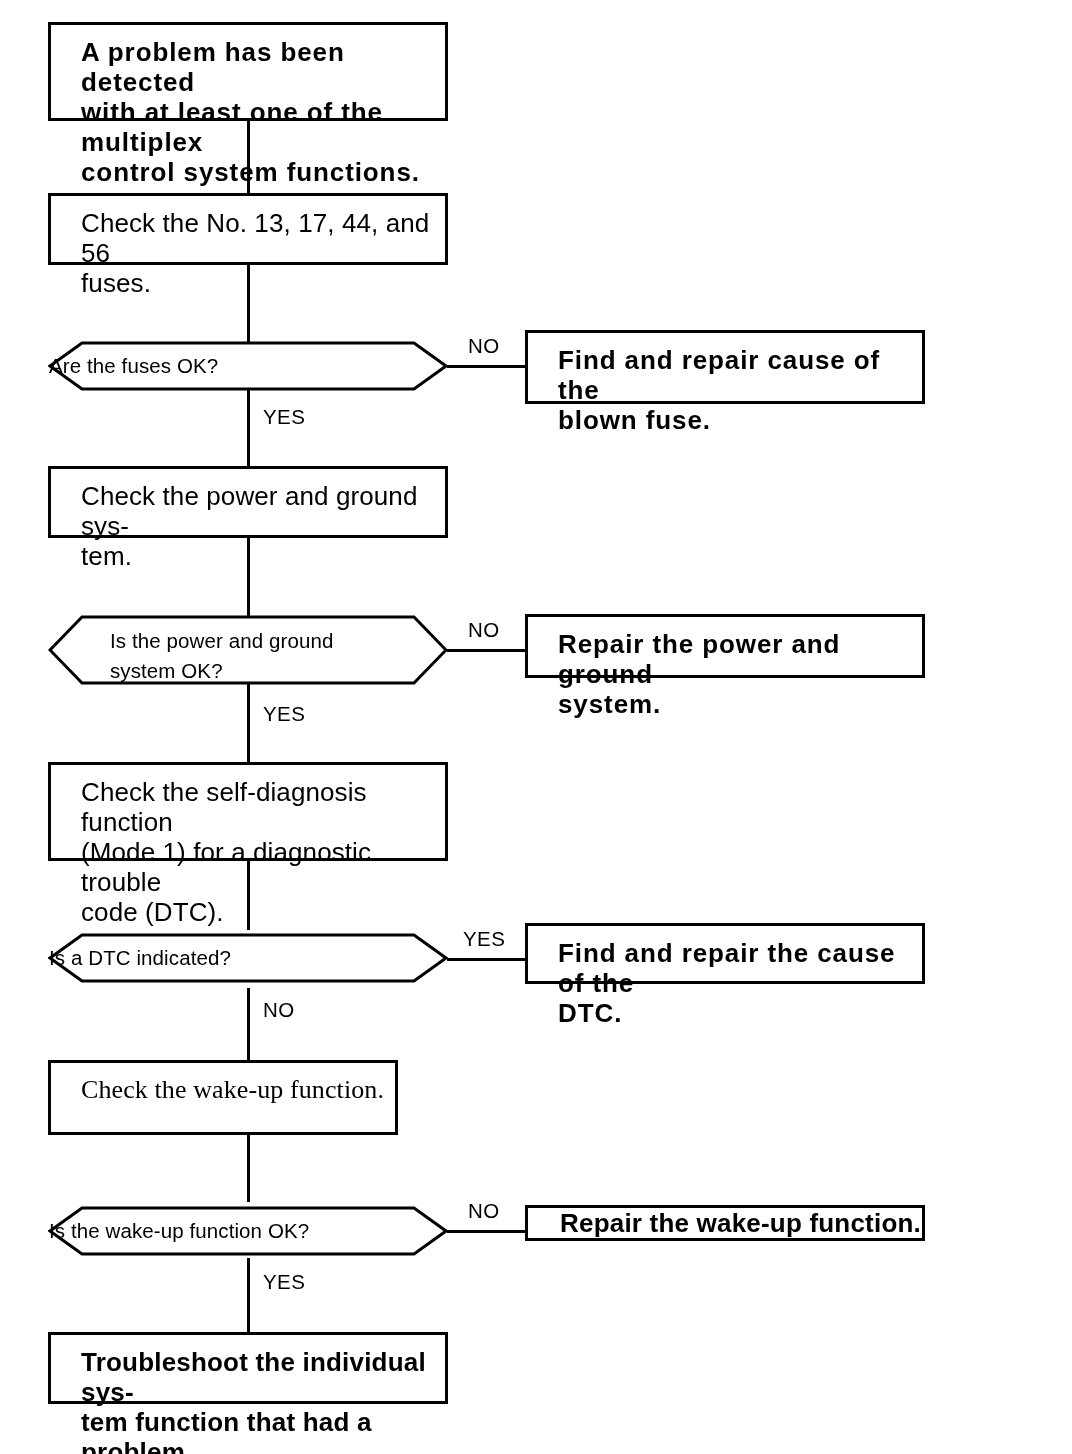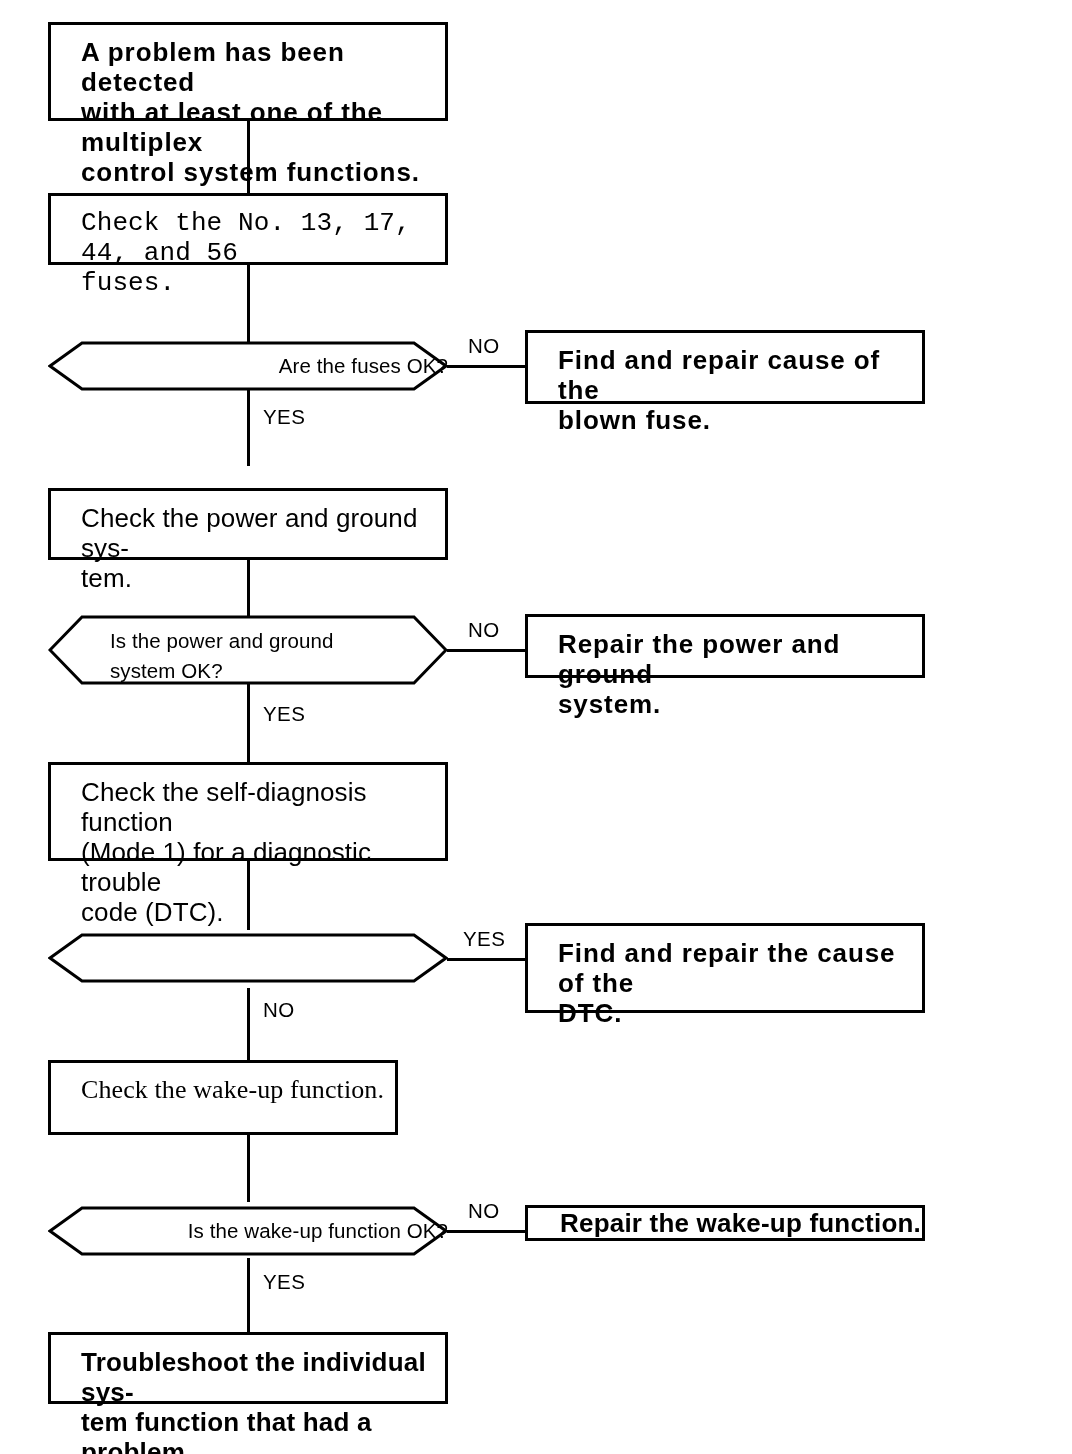--- a/index.html
+++ b/index.html
@@ -59,23 +59,23 @@
     display: block;
   }
   .hex-label {
     position: absolute;
     font-size: 20.5px;
     line-height: 30px;
     white-space: pre-line;
     letter-spacing: 0.1px;
   }
   .hex-label.centered {
-    left: 8px;
+    left: 1px;
     right: 0;
-    text-align: right;
+    text-align: left;
   }
 
   
   .conn-v {
     position: absolute;
     width: 3px;
     background: #000000;
   }
   .conn-h {
     position: absolute;
@@ -111,38 +111,38 @@
   <div class="conn-h" style="left:447px; top:649px;  width:80px;"></div>
   <div class="conn-h" style="left:447px; top:958px;  width:80px;"></div>
   <div class="conn-h" style="left:447px; top:1230px; width:80px;"></div>
 
   <div class="node-box" style="left:48px; top:22px; width:400px; height:99px;">
     <div class="node-text bold">A problem has been detected
 with at least one of the multiplex
 control system functions.</div>
   </div>
 
-  <div class="node-box" style="left:48px; top:193px; width:400px; height:72px;font-family:Liberation Mono, monospace;">
+  <div class="node-box" style="left:48px; top:193px; width:400px; height:72px;">
     <div class="node-text">Check the No. 13, 17, 44, and 56
 fuses.</div>
   </div>
 
   <div class="node-hex" style="left:48px; top:341px; width:400px; height:50px;">
     <svg width="400" height="50" viewBox="0 0 400 50">
       <polygon points="2,25 34,2 366,2 398,25 366,48 34,48" fill="#ffffff" stroke="#000000" stroke-width="3"></polygon>
     </svg>
     <div class="hex-label centered" style="top:10px;">Are the fuses OK?</div>
   </div>
 
   <div class="node-box" style="left:525px; top:330px; width:400px; height:74px;">
     <div class="node-text bold">Find and repair cause of the
 blown fuse.</div>
   </div>
 
-  <div class="node-box" style="left:48px; top:488px; width:400px; height:72px;">
+  <div class="node-box" style="left:48px; top:466px; width:400px; height:72px;">
     <div class="node-text">Check the power and ground sys-
 tem.</div>
   </div>
 
   <div class="node-hex" style="left:48px; top:615px; width:400px; height:70px;">
     <svg width="400" height="70" viewBox="0 0 400 70">
       <polygon points="2,35 34,2 366,2 398,35 366,68 34,68" fill="#ffffff" stroke="#000000" stroke-width="3"></polygon>
     </svg>
     <div class="hex-label" style="left:62px; top:11px;">Is the power and ground
 system OK?</div>
@@ -156,23 +156,24 @@
   <div class="node-box" style="left:48px; top:762px; width:400px; height:99px;">
     <div class="node-text">Check the self-diagnosis function
 (Mode 1) for a diagnostic trouble
 code (DTC).</div>
   </div>
 
   <div class="node-hex" style="left:48px; top:933px; width:400px; height:50px;">
     <svg width="400" height="50" viewBox="0 0 400 50">
       <polygon points="2,25 34,2 366,2 398,25 366,48 34,48" fill="#ffffff" stroke="#000000" stroke-width="3"></polygon>
     </svg>
-  </div>
-
-  <div class="node-box" style="left:525px; top:923px; width:400px; height:90px;">
+    <div class="hex-label centered" style="top:10px;">Is a DTC indicated?</div>
+  </div>
+
+  <div class="node-box" style="left:525px; top:923px; width:400px; height:61px;">
     <div class="node-text bold">Find and repair the cause of the
 DTC.</div>
   </div>
 
   <div class="node-box" style="left:48px; top:1060px; width:350px; height:75px;font-family:Liberation Serif, serif;">
     <div class="node-text">Check the wake-up function.</div>
   </div>
 
   <div class="node-hex" style="left:48px; top:1206px; width:400px; height:50px;">
     <svg width="400" height="50" viewBox="0 0 400 50">

